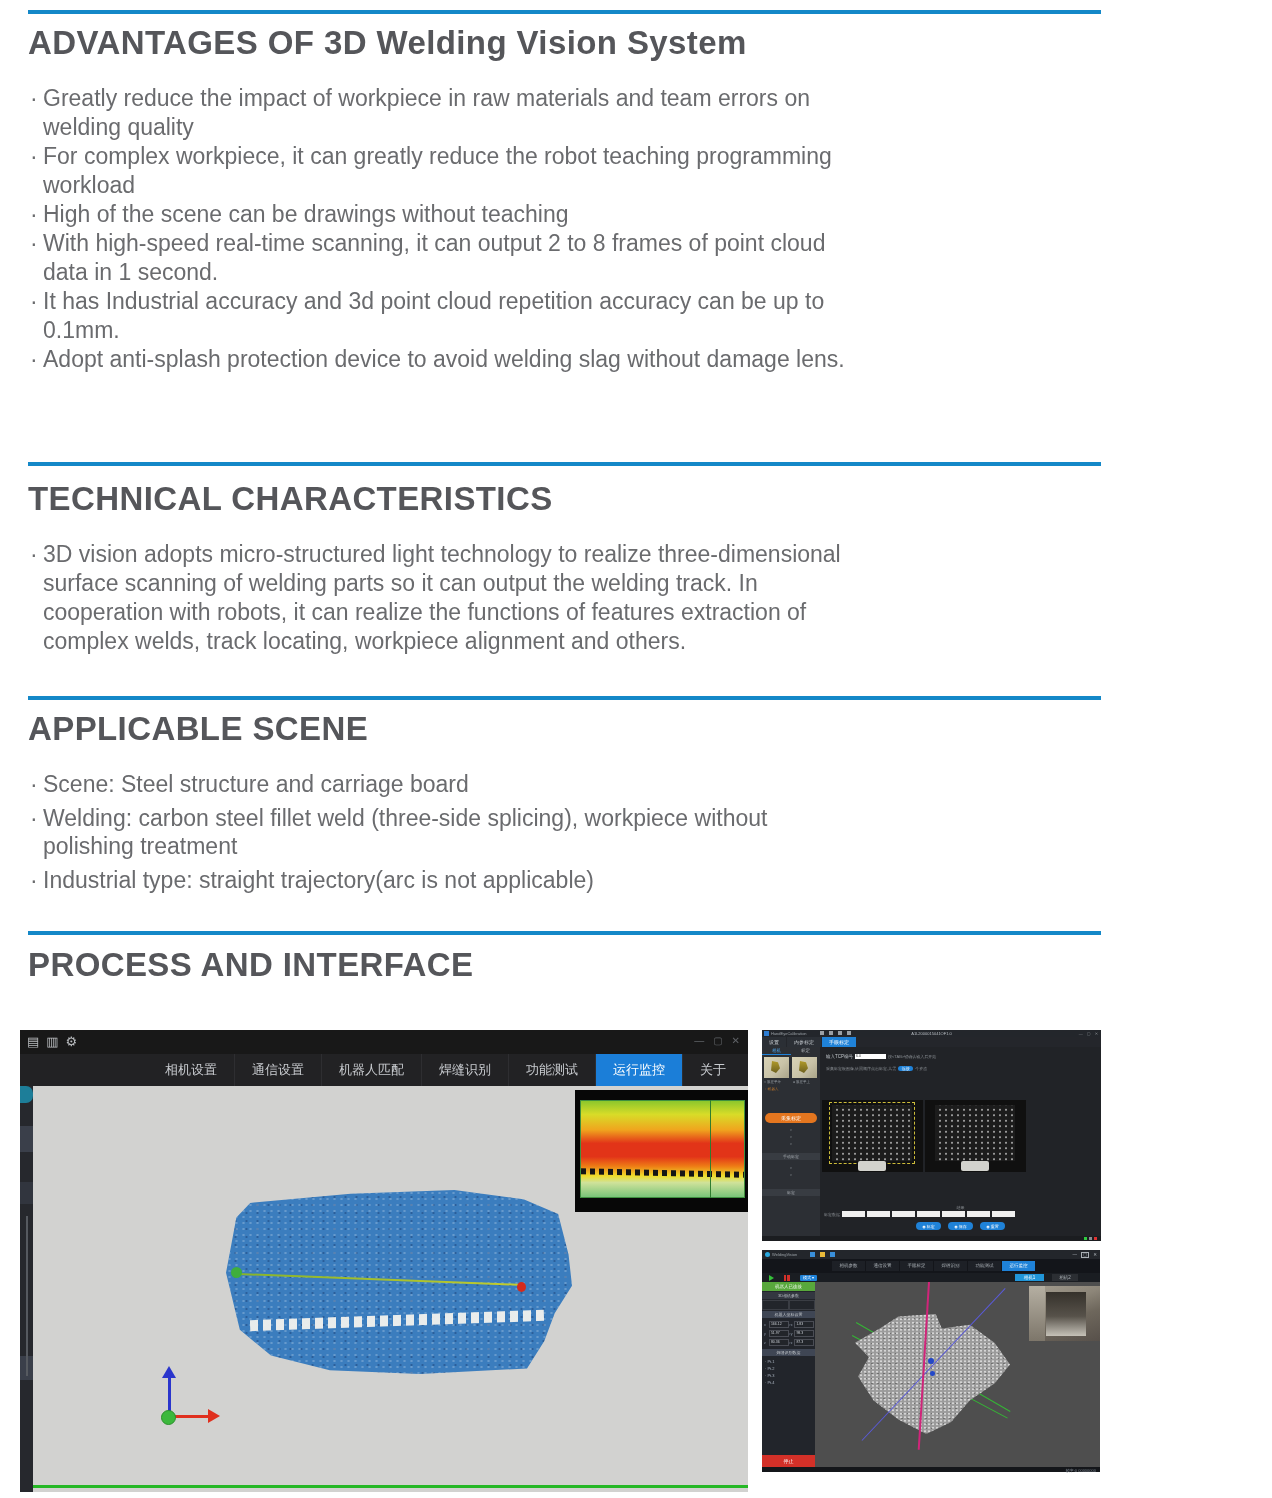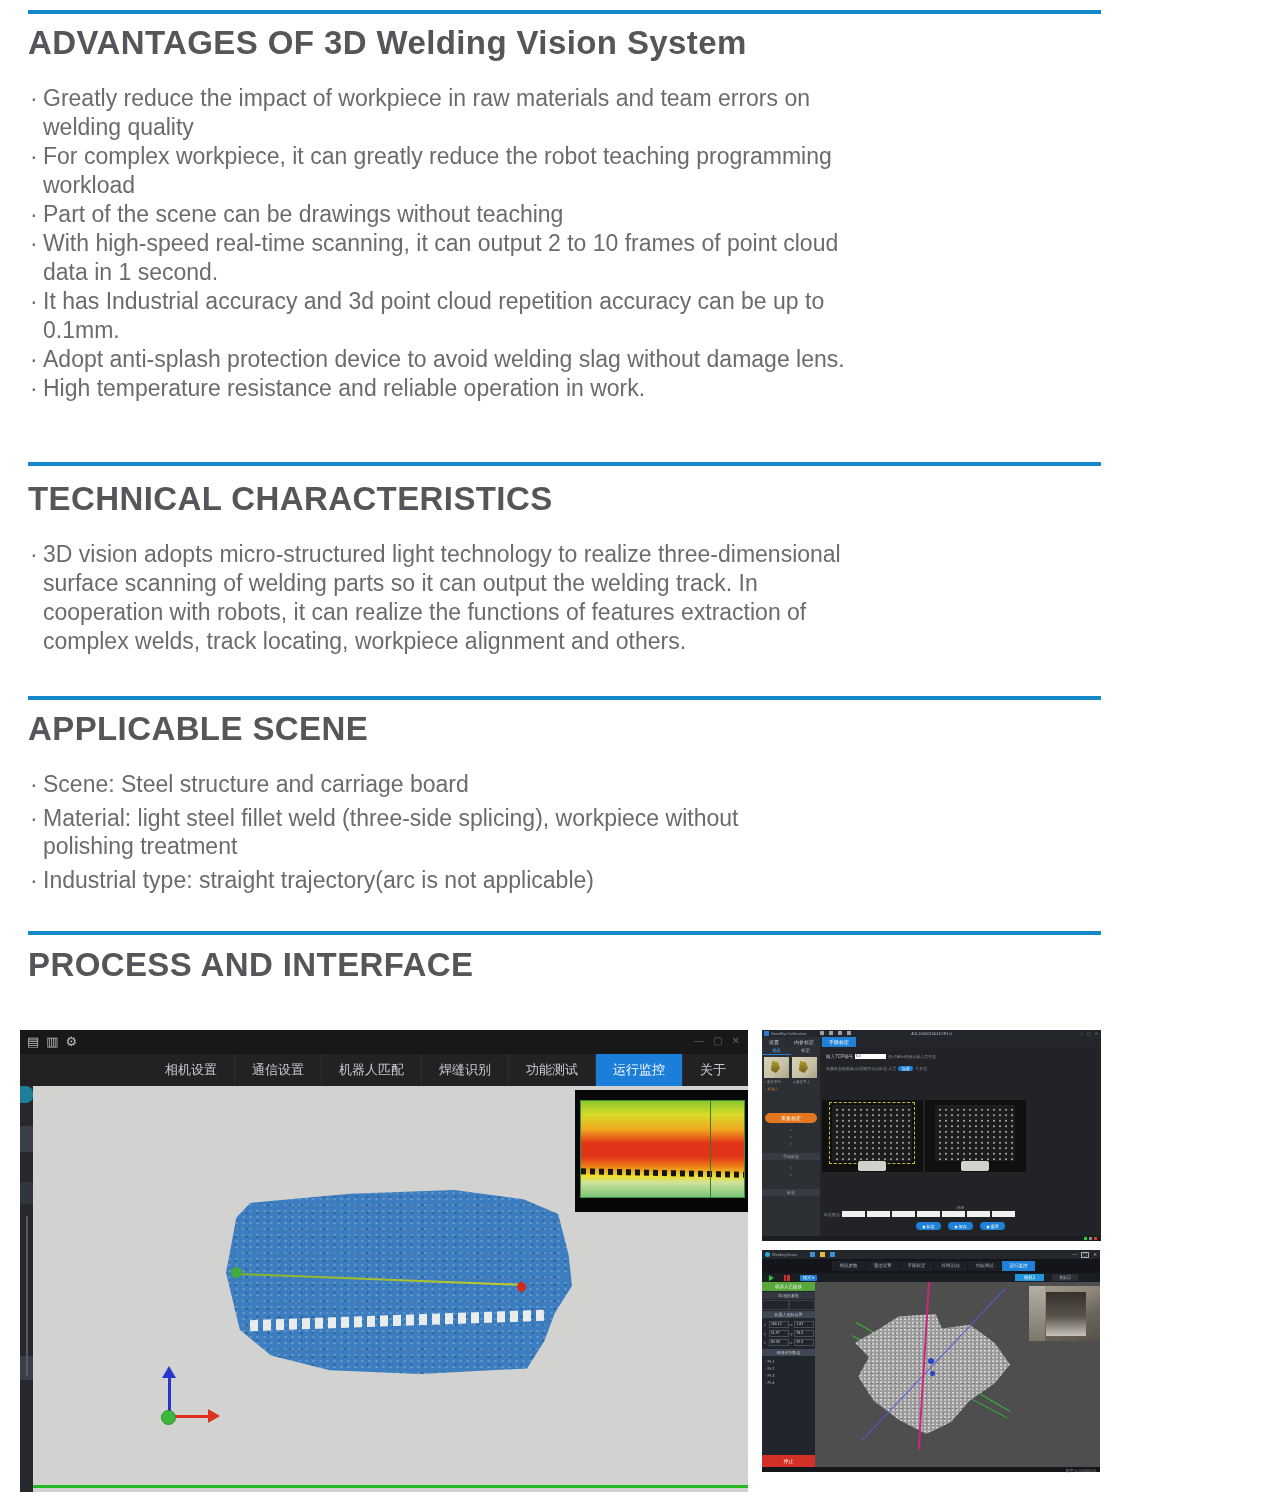--- a/index.html
+++ b/index.html
@@ -205,43 +205,42 @@
 
 <div class="page">
 
   <div class="rule" style="top:10px"></div>
   <h1 class="sec-title" style="top:24px">ADVANTAGES OF 3D Welding Vision System</h1>
   <ul class="bullets" style="top:84px">
     <li>Greatly reduce the impact of workpiece in raw materials and team errors on
 welding quality</li>
     <li>For complex workpiece, it can greatly reduce the robot teaching programming
 workload</li>
-    <li>Part of the scene can be drawings without teaching</li>
-    <li>With high-speed real-time scanning, it can output 2 to 10 frames of point cloud
+    <li>High of the scene can be drawings without teaching</li>
+    <li>With high-speed real-time scanning, it can output 2 to 8 frames of point cloud
 data in 1 second.</li>
     <li>It has Industrial accuracy and 3d point cloud repetition accuracy can be up to
 0.1mm.</li>
     <li>Adopt anti-splash protection device to avoid welding slag without damage lens.</li>
-    <li>High temperature resistance and reliable operation in work.</li>
   </ul>
 
   <div class="rule" style="top:462px"></div>
   <h1 class="sec-title" style="top:480px">TECHNICAL CHARACTERISTICS</h1>
   <ul class="bullets" style="top:540px">
     <li>3D vision adopts micro-structured light technology to realize three-dimensional
 surface scanning of welding parts so it can output the welding track. In
 cooperation with robots, it can realize the functions of features extraction of
 complex welds, track locating, workpiece alignment and others.</li>
   </ul>
 
   <div class="rule" style="top:696px"></div>
   <h1 class="sec-title" style="top:710px">APPLICABLE SCENE</h1>
   <ul class="bullets scene" style="top:770px">
     <li>Scene: Steel structure and carriage board</li>
-    <li>Material: light steel fillet weld (three-side splicing),  workpiece without
+    <li>Welding: carbon steel fillet weld (three-side splicing),  workpiece without
 polishing treatment</li>
     <li>Industrial type: straight trajectory(arc is not applicable)</li>
   </ul>
 
   <div class="rule" style="top:931px"></div>
   <h1 class="sec-title" style="top:946px">PROCESS AND INTERFACE</h1>
 
   <div class="weld">
     <div class="weld-titlebar">
       <div class="tb-icons">

